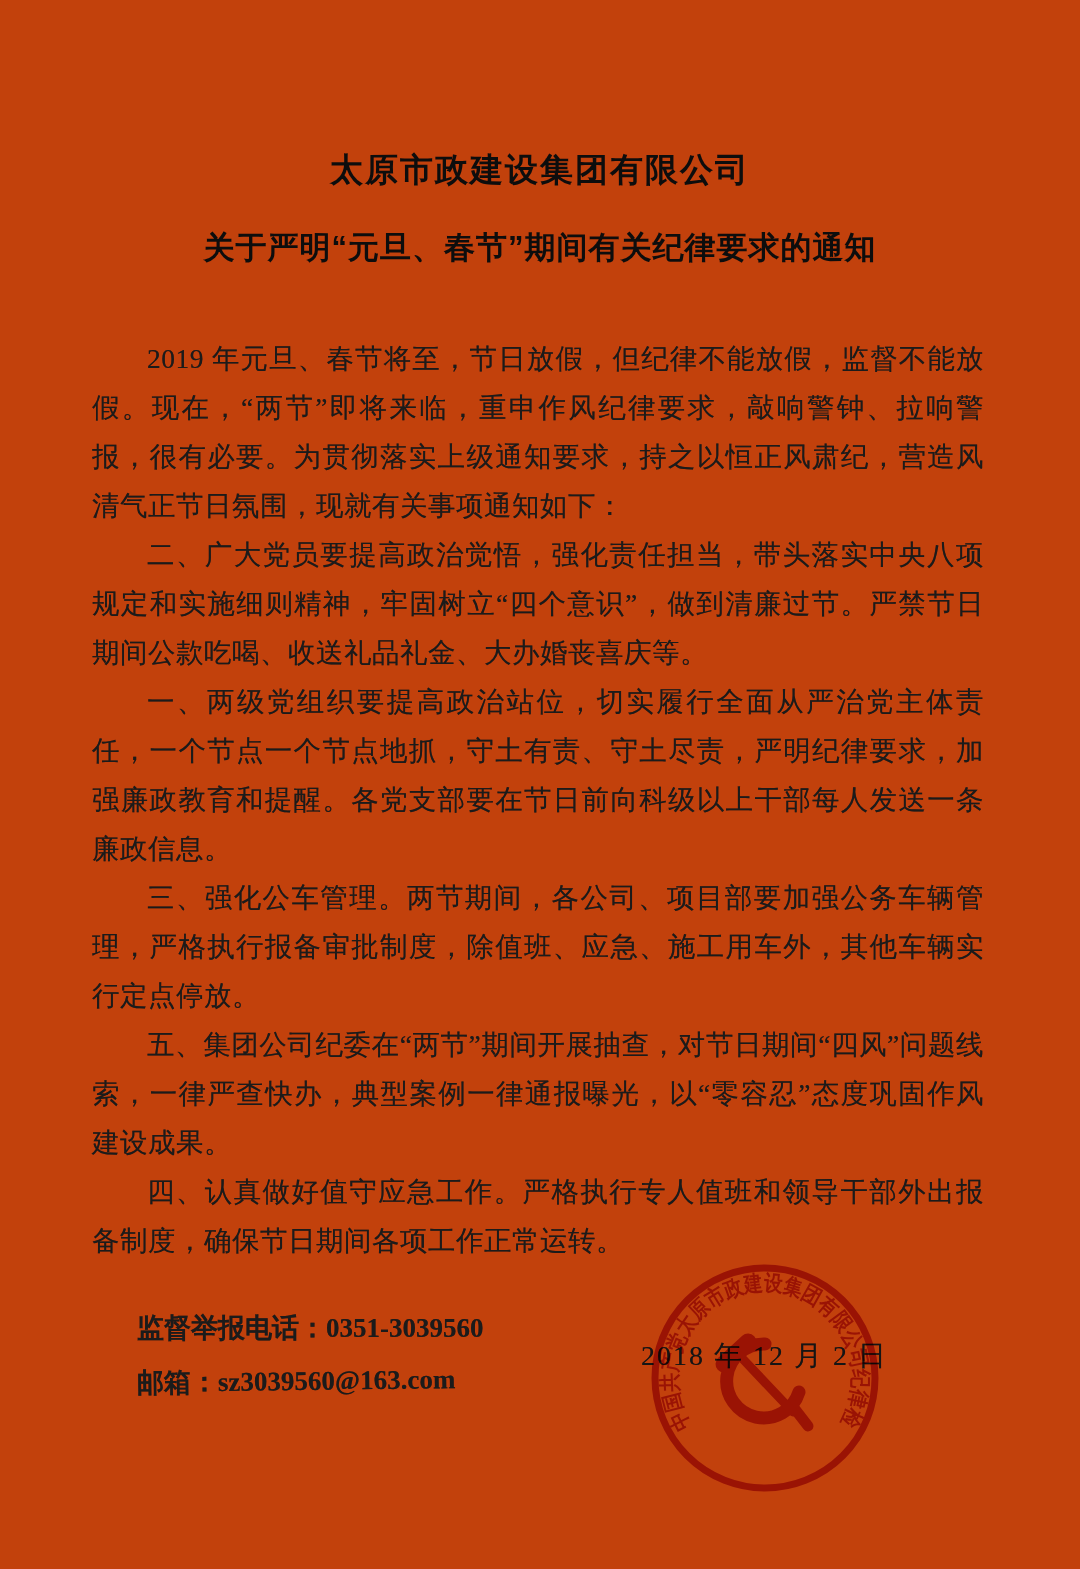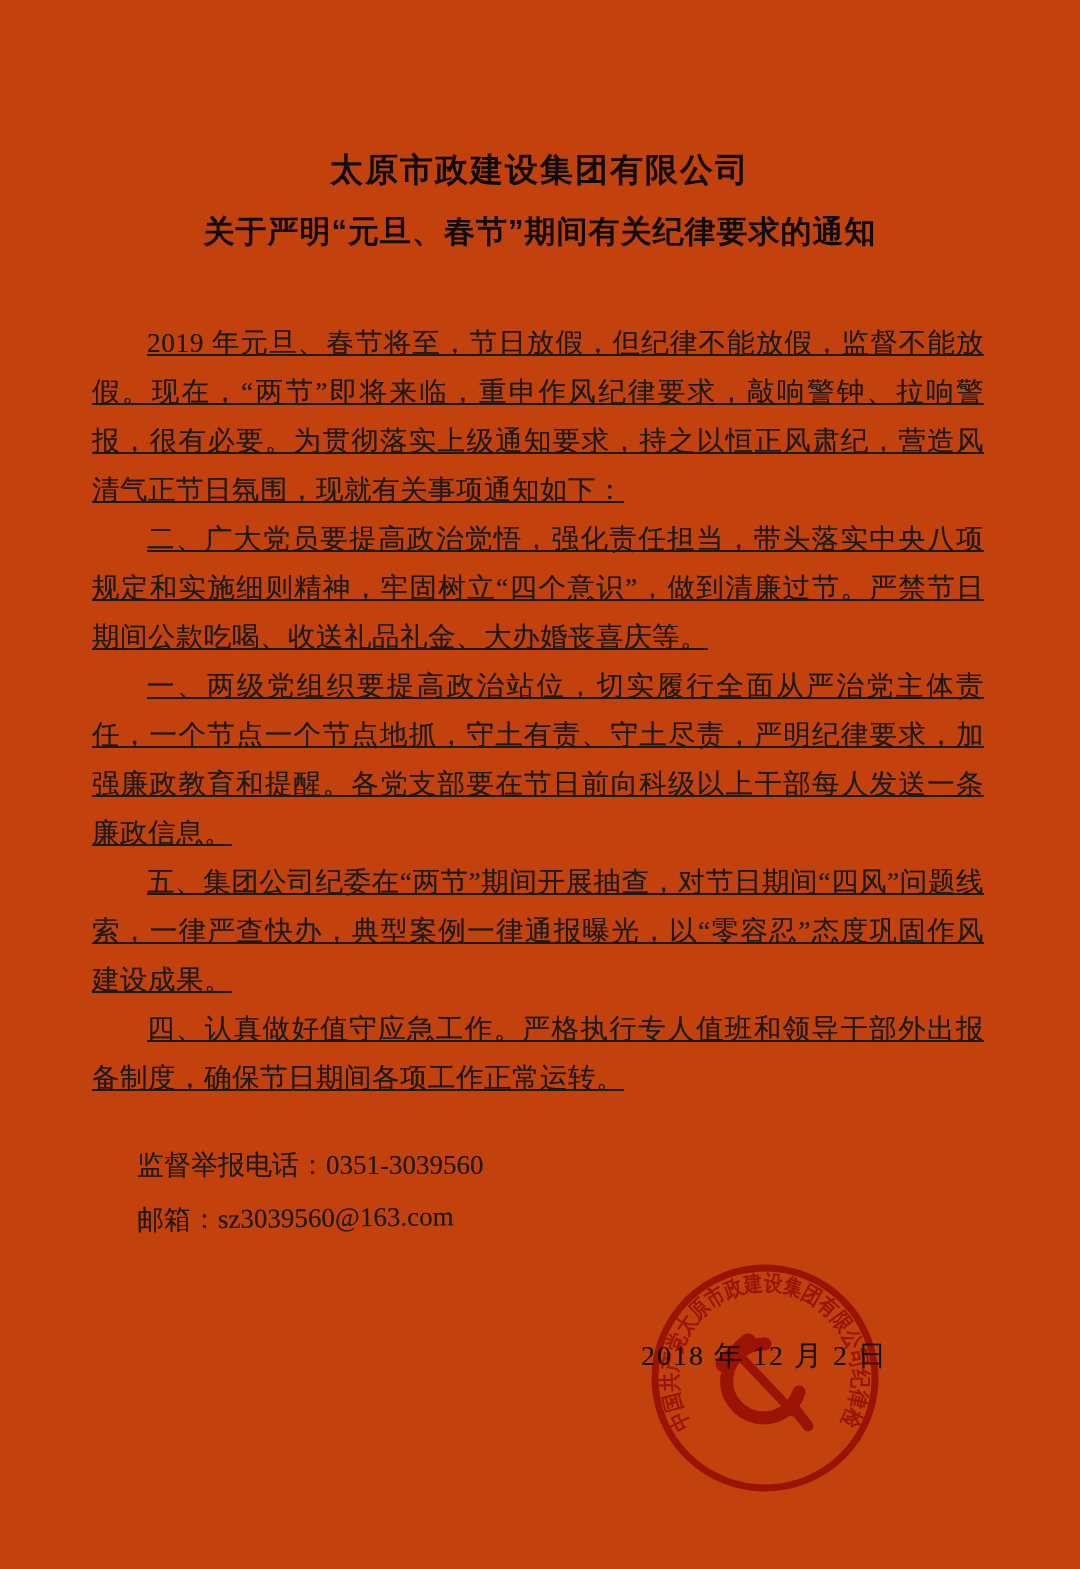--- a/index.html
+++ b/index.html
@@ -17,43 +17,43 @@
     margin-top: 150px;
     text-align: center;
     font-family: "Liberation Sans", "DejaVu Sans", sans-serif;
     font-weight: 700;
     font-size: 33px;
     line-height: 40px;
     letter-spacing: 2px;
     color: #0d0d0d;
   }
   .subtitle {
-    margin-top: 22px;
+    margin-top: 38px;
     font-size: 31px;
     letter-spacing: 1px;
   }
   .body-text {
     margin: 66px 96px 0 92px;
     font-size: 27.5px;
     line-height: 49px;
     text-align: justify;
     text-justify: inter-character;
     letter-spacing: 0.5px;
     text-shadow: 0 0 0.5px rgba(20,20,20,0.55);
-    text-decoration: underline;
   }
   .body-text p {
     text-indent: 2em;
     word-break: break-all;
   }
   .contact {
     margin: 36px 0 0 137px;
     font-size: 27px;
     line-height: 55px;
     text-shadow: 0 0 0.5px rgba(20,20,20,0.55);
+    font-weight: bold;
   }
   .email-line {
     transform: rotate(-0.7deg);
     transform-origin: left center;
   }
   .doc-date {
     position: absolute;
     left: 641px;
     top: 1337px;
     font-size: 28px;
@@ -82,20 +82,21 @@
 <div class="page">
 
   <div class="title">太原市政建设集团有限公司</div>
 
   <div class="title subtitle">关于严明“元旦、春节”期间有关纪律要求的通知</div>
 
   <div class="body-text">
     <p>2019 年元旦、春节将至，节日放假，但纪律不能放假，监督不能放假。现在，“两节”即将来临，重申作风纪律要求，敲响警钟、拉响警报，很有必要。为贯彻落实上级通知要求，持之以恒正风肃纪，营造风清气正节日氛围，现就有关事项通知如下：</p>
     <p>二、广大党员要提高政治觉悟，强化责任担当，带头落实中央八项规定和实施细则精神，牢固树立“四个意识”，做到清廉过节。严禁节日期间公款吃喝、收送礼品礼金、大办婚丧喜庆等。</p>
     <p>一、两级党组织要提高政治站位，切实履行全面从严治党主体责任，一个节点一个节点地抓，守土有责、守土尽责，严明纪律要求，加强廉政教育和提醒。各党支部要在节日前向科级以上干部每人发送一条廉政信息。</p>
+    <p>三、强化公车管理。两节期间，各公司、项目部要加强公务车辆管理，严格执行报备审批制度，除值班、应急、施工用车外，其他车辆实行定点停放。</p>
     <p>五、集团公司纪委在“两节”期间开展抽查，对节日期间“四风”问题线索，一律严查快办，典型案例一律通报曝光，以“零容忍”态度巩固作风建设成果。</p>
     <p>四、认真做好值守应急工作。严格执行专人值班和领导干部外出报备制度，确保节日期间各项工作正常运转。</p>
   </div>
 
   <div class="contact">
     <p><span>监督举报电话：</span><span>0351-3039560</span></p>
     <p class="email-line"><span>邮箱：</span><span>sz3039560@163.com</span></p>
   </div>
 
   <div class="doc-date">2018 年 12 月 2 日</div>

